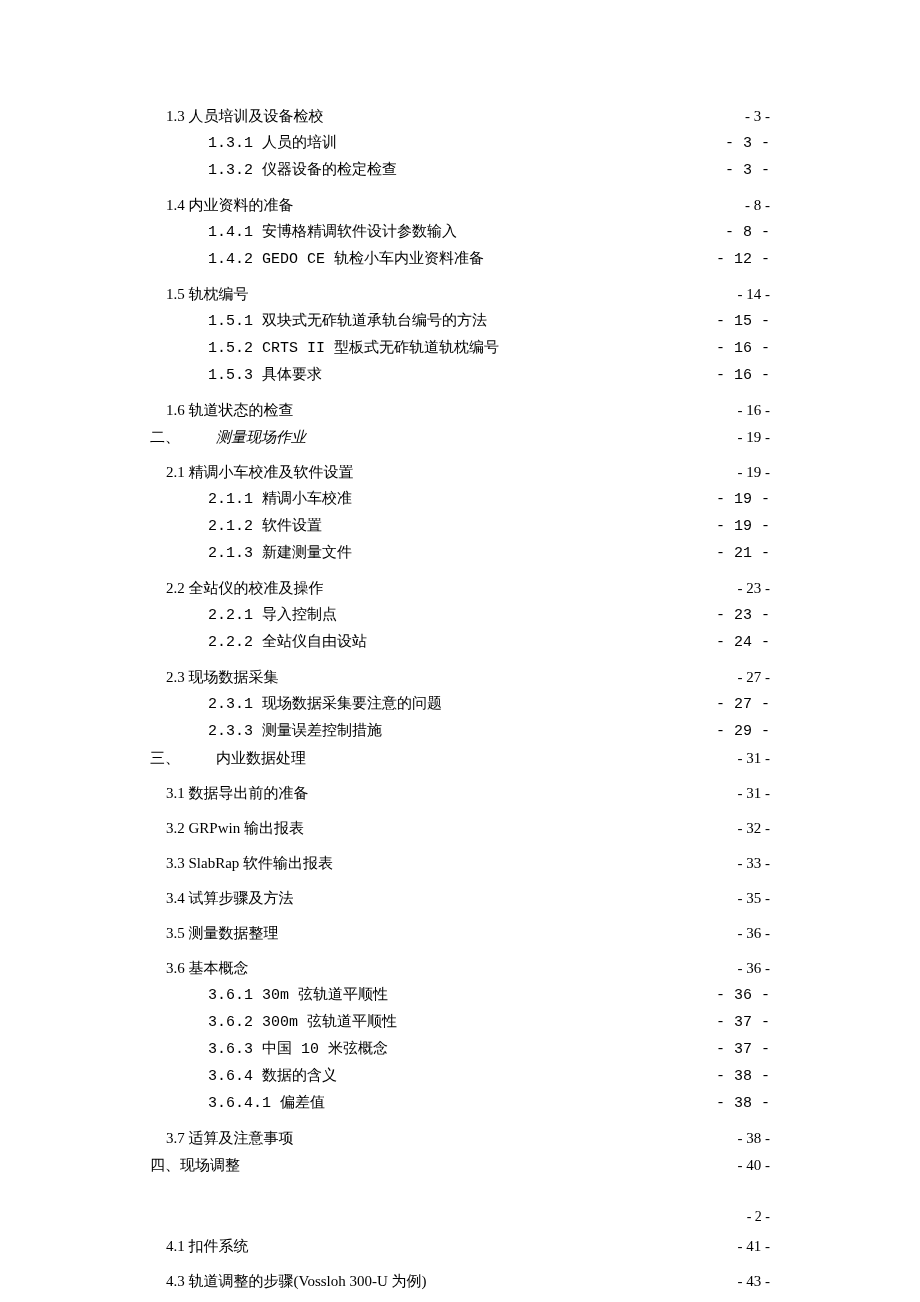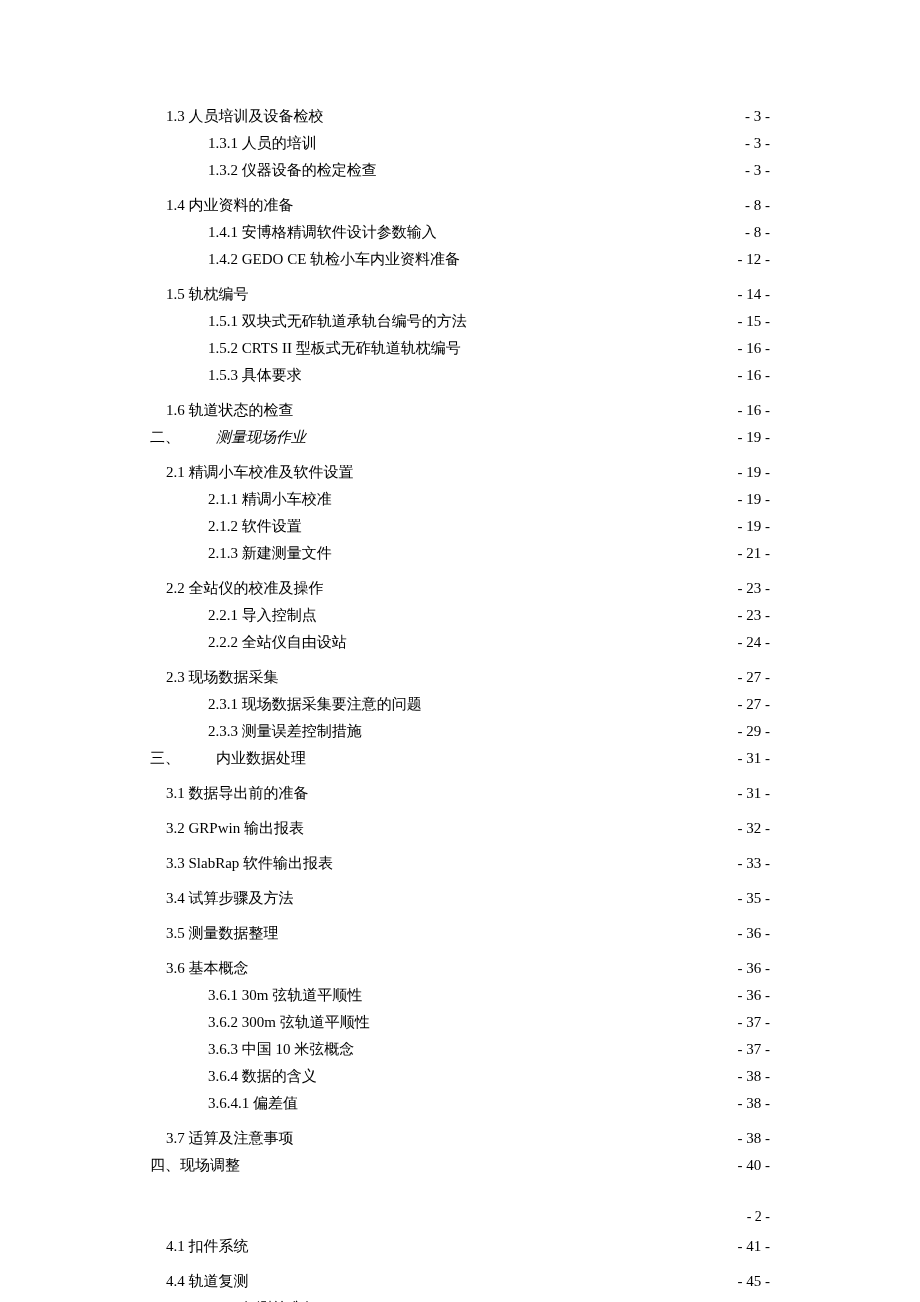--- a/index.html
+++ b/index.html
@@ -18,21 +18,21 @@
   .toc-line {
     display: flex;
     align-items: baseline;
     white-space: nowrap;
     overflow: hidden;
     line-height: 1.8;
     margin-bottom: 0px;
   }
   .indent-0 { padding-left: 0px; }
   .indent-1 { padding-left: 16px; margin-top: 8px; }
-  .indent-2 { padding-left: 58px; }
+  .indent-2 { padding-left: 58px; font-family: Liberation Mono, monospace; }
   .major .label { margin-right: 36px; }
   .label {
     flex: 0 0 auto;
   }
   .dots {
     flex: 1 1 auto;
     overflow: hidden;
     position: relative;
   }
   .dots::after {
@@ -244,20 +244,25 @@
       </div>
     </div>
   <div class="footerpg">- 2 -</div>
   <div id="toc-container-2">
       <div class="toc-line indent-1">
         <span class="label">4.1 扣件系统</span>
         <span class="dots"></span>
         <span class="pagenum">- 41 -</span>
       </div>
       <div class="toc-line indent-1">
+        <span class="label">4.3 轨道调整的步骤(Vossloh 300-U 为例)</span>
+        <span class="dots"></span>
+        <span class="pagenum">- 43 -</span>
+      </div>
+      <div class="toc-line indent-1">
         <span class="label">4.4 轨道复测</span>
         <span class="dots"></span>
         <span class="pagenum">- 45 -</span>
       </div>
       <div class="toc-line indent-2">
         <span class="label">4.4.1 复测前准备</span>
         <span class="dots"></span>
         <span class="pagenum">- 45 -</span>
       </div>
     </div>

